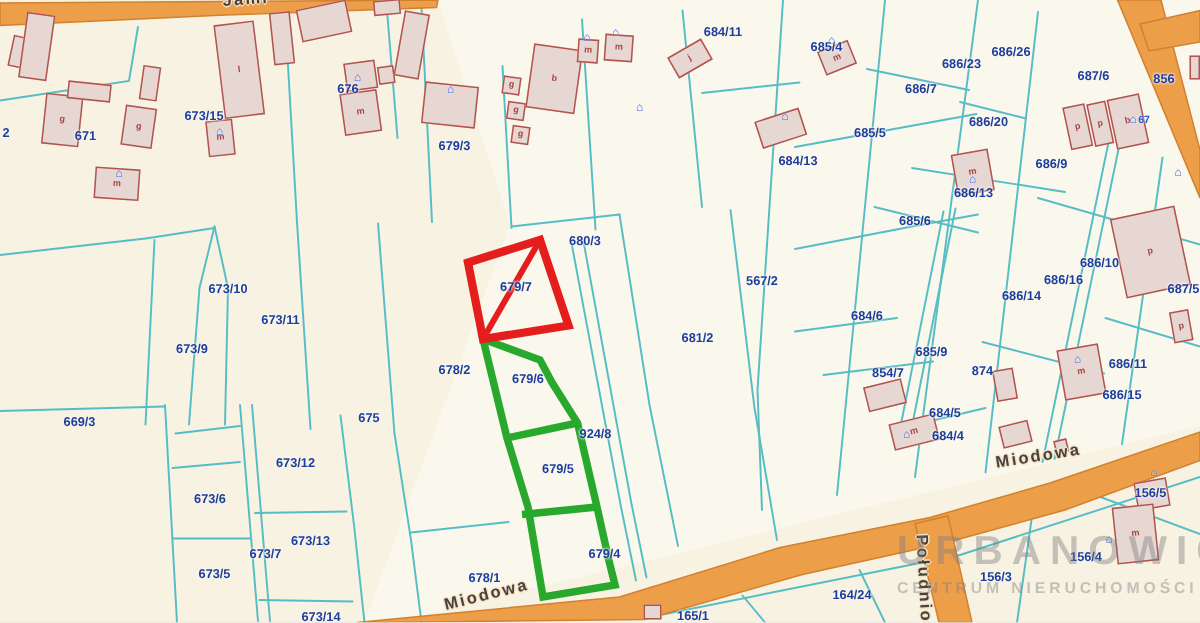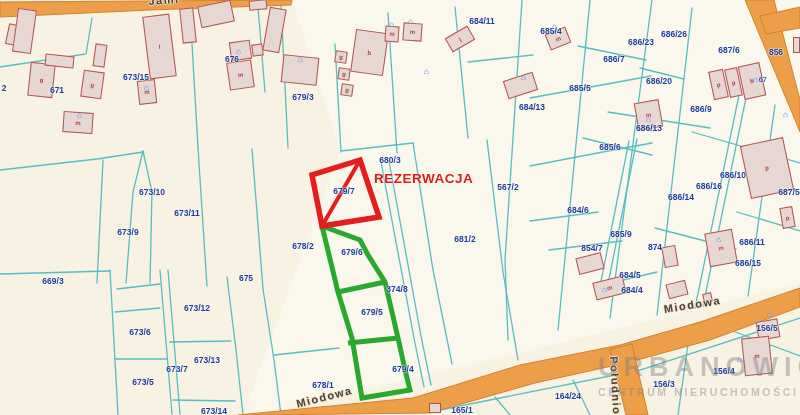--- a/index.html
+++ b/index.html
@@ -106,21 +106,20 @@
       <line x1="338" y1="292" x2="385" y2="282"></line>
       <line x1="348" y1="343" x2="398" y2="338"></line>
     </g>
 
     <g stroke="#e41d1d" fill="none">
       <polygon points="360,160 312,175 322,226 379,217" stroke-width="5.5"></polygon>
       <line x1="360" y1="160" x2="322" y2="226" stroke-width="4"></line>
     </g>
   </svg>
 
-  <div class="reservation-label" style="left:374px;top:171px">REZERWACJA</div>
 
   <div class="watermark" style="left:598px;top:352px">
     <div class="wm1">URBANOWICZ</div>
     <div class="wm2">CENTRUM NIERUCHOMOŚCI</div>
   </div>
 <div class="building" style="left: 7px; top: 24px; width: 10px; height: 21px; transform: rotate(12deg);"></div>
     <div class="building" style="left: 15px; top: 9px; width: 19px; height: 44px; transform: rotate(8deg);"></div>
     <div class="building" style="left: 29px; top: 63px; width: 25px; height: 34px; transform: rotate(6deg);">
       <span>g</span>
     </div>
@@ -236,25 +235,25 @@
     <div class="parcel-label" style="left: 655px; top: 247px;">874</div>
     <div class="parcel-label" style="left: 712px; top: 263px; margin-left: 36px;">686/15</div>
     <div class="parcel-label" style="left: 630px; top: 275px;">684/5</div>
     <div class="parcel-label" style="left: 608px; top: 290px; margin-left: 24px;">684/4</div>
     <div class="parcel-label" style="left: 152px; top: 192px;">673/10</div>
     <div class="parcel-label" style="left: 187px; top: 213px;">673/11</div>
     <div class="parcel-label" style="left: 128px; top: 232px;">673/9</div>
     <div class="parcel-label" style="left: 390px; top: 160px;">680/3</div>
     <div class="parcel-label" style="left: 344px; top: 191px;">679/7</div>
     <div class="parcel-label" style="left: 508px; top: 187px;">567/2</div>
-    <div class="parcel-label" style="left: 465px; top: 239px;">681/2</div>
+    <div class="parcel-label" style="left: 465px; top: 225px;">681/2</div>
     <div class="parcel-label" style="left: 303px; top: 246px;">678/2</div>
     <div class="parcel-label" style="left: 352px; top: 252px;">679/6</div>
     <div class="parcel-label" style="left: 246px; top: 278px;">675</div>
-    <div class="parcel-label" style="left: 397px; top: 289px;">374/8</div>
+    <div class="parcel-label" style="left: 397px; top: 289px;">924/8</div>
     <div class="parcel-label" style="left: 372px; top: 312px;">679/5</div>
     <div class="parcel-label" style="left: 53px; top: 281px;">669/3</div>
     <div class="parcel-label" style="left: 197px; top: 308px;">673/12</div>
     <div class="parcel-label" style="left: 140px; top: 332px;">673/6</div>
     <div class="parcel-label" style="left: 207px; top: 360px;">673/13</div>
     <div class="parcel-label" style="left: 177px; top: 369px;">673/7</div>
     <div class="parcel-label" style="left: 379px; top: 369px; margin-left: 24px;">679/4</div>
     <div class="parcel-label" style="left: 143px; top: 382px;">673/5</div>
     <div class="parcel-label" style="left: 323px; top: 385px;">678/1</div>
     <div class="parcel-label" style="left: 214px; top: 411px;">673/14</div>

